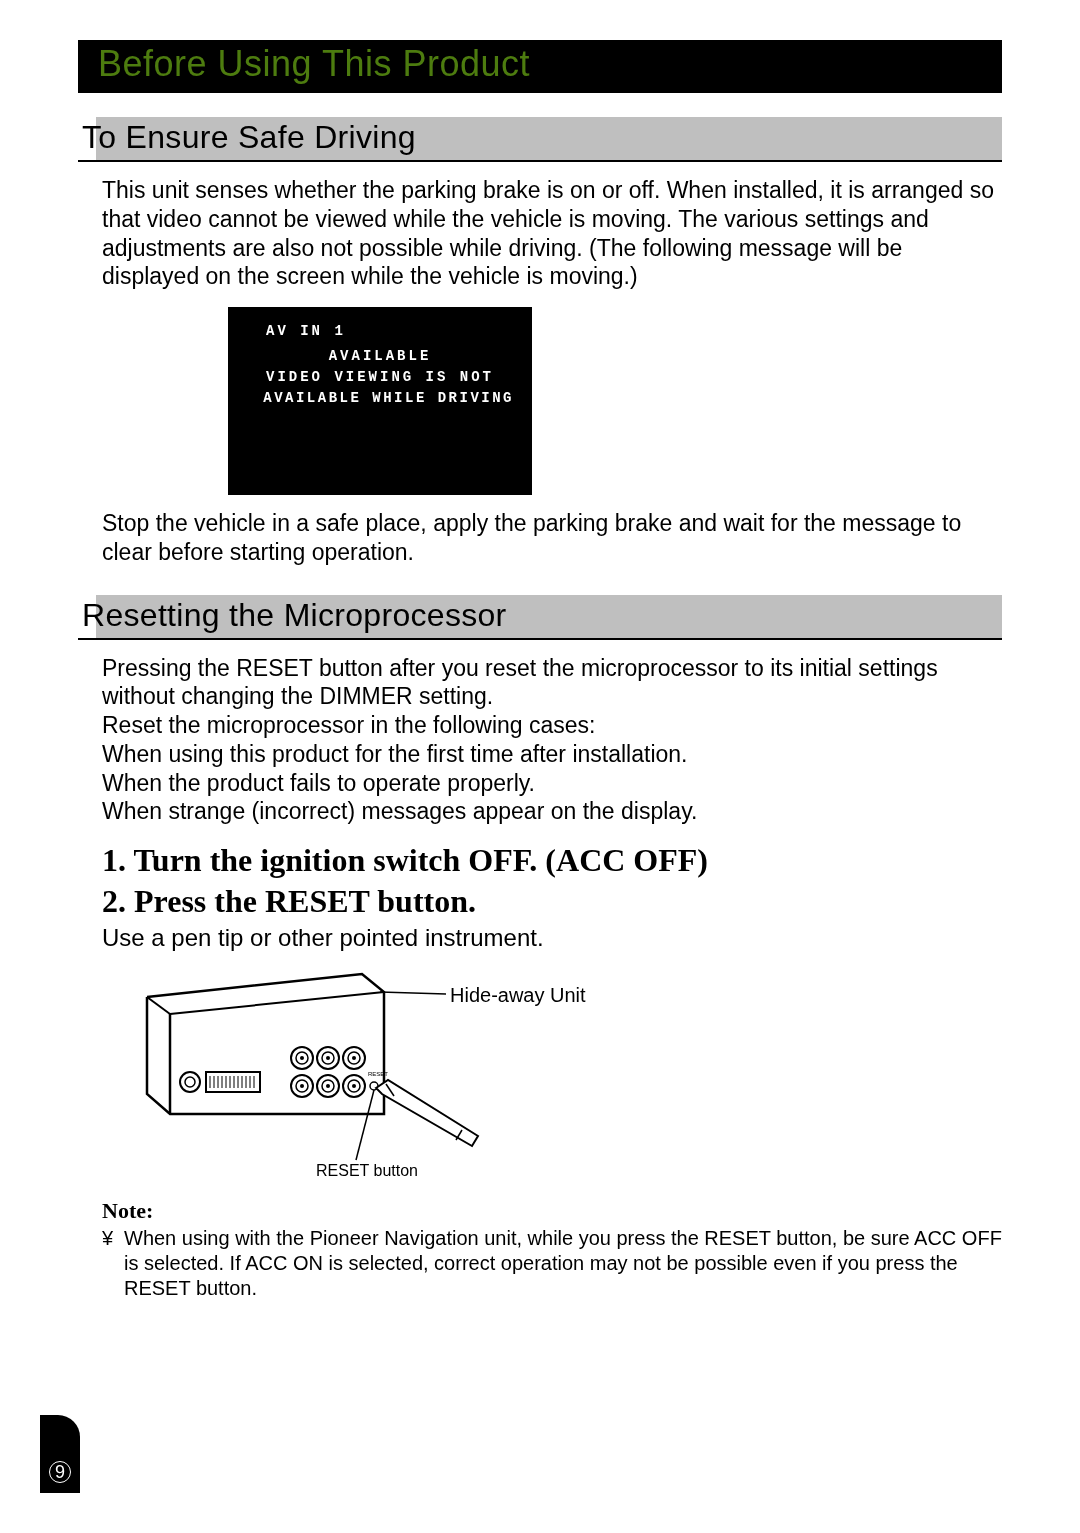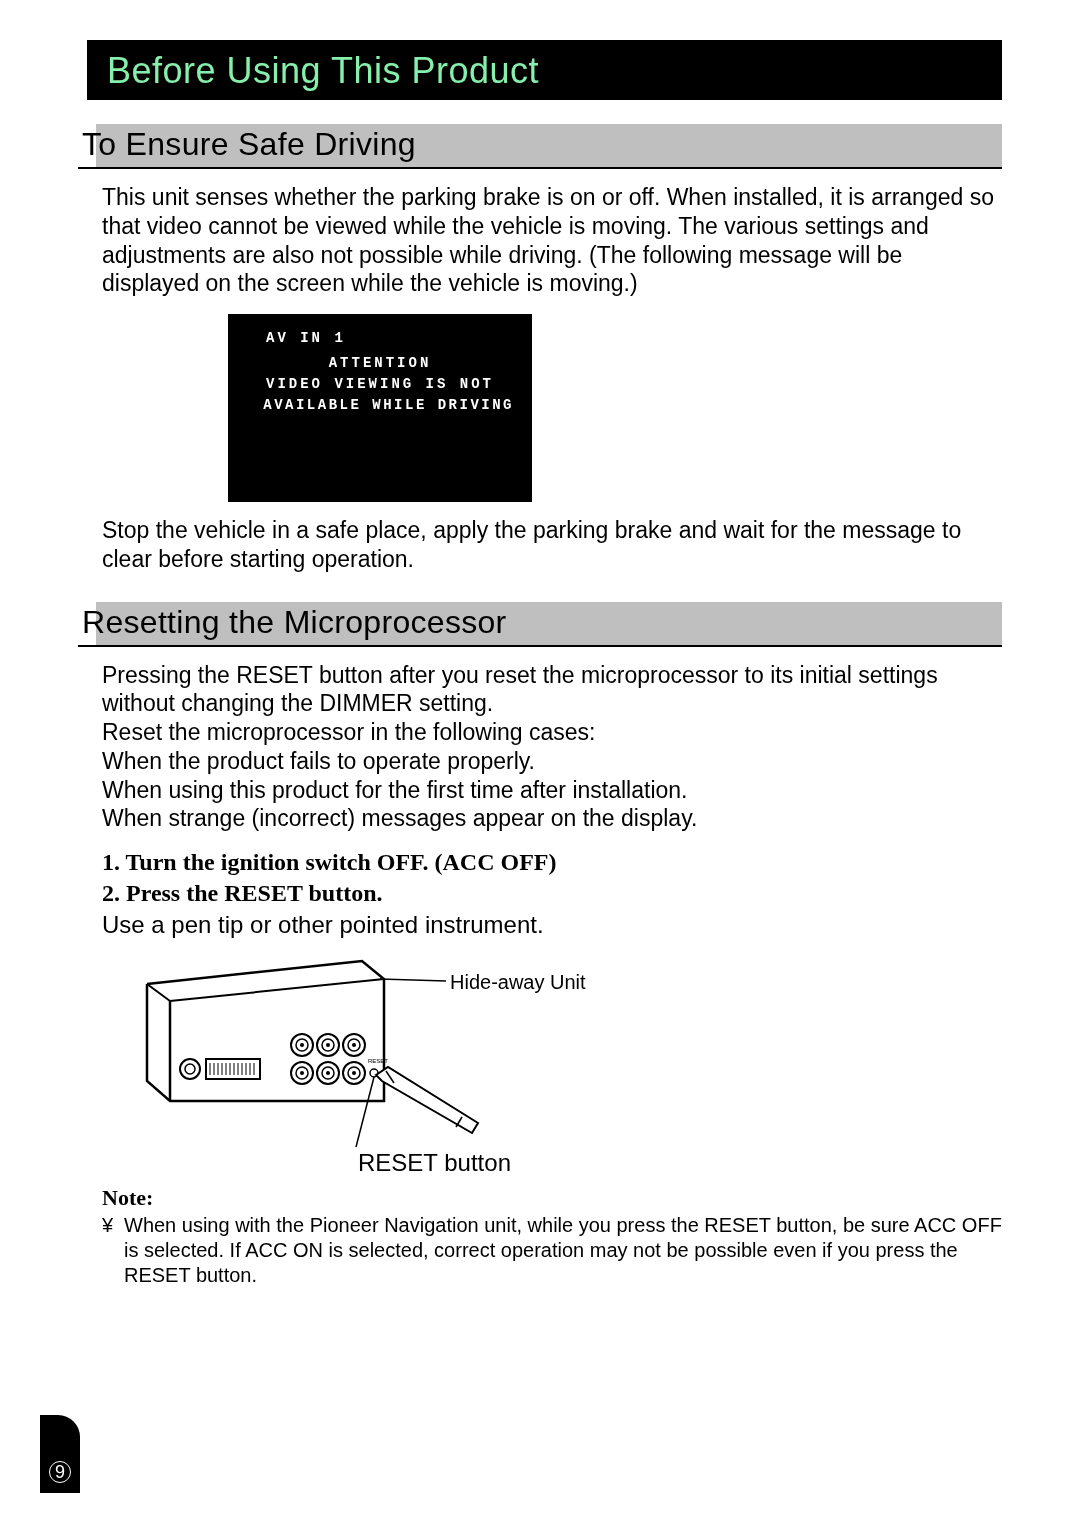--- a/index.html
+++ b/index.html
@@ -9,27 +9,26 @@
       background: #fff;
       font-family: Arial, Helvetica, sans-serif;
       position: relative;
       color: #000;
     }
     .content {
       padding: 40px 78px 0 78px;
     }
     .chapter-title {
       background: #000;
-      color: #86efac;
+      color: #4d7c0f;
       font-size: 36px;
       font-weight: normal;
-      padding: 10px 20px 8px 20px;
+      padding: 3px 20px 8px 20px;
       margin-bottom: 24px;
       letter-spacing: 0.5px;
-      margin-left: 9px;
     }
     .section-title {
       font-size: 32px;
       font-weight: normal;
       border-bottom: 2px solid #000;
       background: linear-gradient(to right, #fff 0%, #fff 2%, #bfbfbf 2%, #bfbfbf 100%);
       padding: 2px 16px 4px 4px;
       margin-bottom: 14px;
       letter-spacing: 0.3px;
     }
@@ -56,21 +55,21 @@
     .screen-line2 { text-align: center; margin-top: 4px; }
     .screen-line3 { text-align: center; }
     .screen-line4 { text-align: right; letter-spacing: 2.5px; }
     .sec2 { margin-top: 28px; }
     .step-list {
       margin-left: 24px;
       margin-top: 10px;
     }
     .step {
       font-family: "Times New Roman", Times, serif;
-      font-size: 24px;
+      font-size: 32px;
       font-weight: bold;
       margin-bottom: 4px;
     }
     .step-sub {
       font-size: 24px;
       margin-left: 24px;
       margin-bottom: 10px;
     }
     .diagram-area {
       position: relative;
@@ -82,22 +81,21 @@
     .label-hideaway {
       position: absolute;
       left: 328px;
       top: 22px;
       font-size: 20px;
     }
     .label-reset {
       position: absolute;
       left: 194px;
       top: 200px;
-      font-size: 24px;
-      margin-left: 42px;
+      font-size: 16px;
     }
     .note-heading {
       font-family: "Times New Roman", Times, serif;
       font-size: 22px;
       font-weight: bold;
       margin-left: 24px;
       margin-top: 6px;
     }
     .note-item {
       font-size: 20px;
@@ -142,34 +140,34 @@
 <div class="content">
 
   <div class="chapter-title">Before Using This Product</div>
 
   <div class="section-title">To Ensure Safe Driving</div>
 
   <div class="body-text">This unit senses whether the parking brake is on or off. When installed, it is arranged so that video cannot be viewed while the vehicle is moving. The various settings and adjustments are also not possible while driving. (The following message will be displayed on the screen while the vehicle is moving.)</div>
 
   <div class="screen-box">
     <div class="screen-line1">AV IN 1</div>
-    <div class="screen-line2">ATTENTION</div>
+    <div class="screen-line2">AVAILABLE</div>
     <div class="screen-line3">VIDEO VIEWING IS NOT</div>
     <div class="screen-line4">AVAILABLE WHILE DRIVING</div>
   </div>
 
   <div class="body-text">Stop the vehicle in a safe place, apply the parking brake and wait for the message to clear before starting operation.</div>
 
   <div class="sec2">
     <div class="section-title">Resetting the Microprocessor</div>
 
     <div class="body-text" style="margin-bottom:0">Pressing the RESET button after you reset the microprocessor to its initial settings without changing the DIMMER setting.</div>
     <div class="body-text" style="margin-bottom:0">Reset the microprocessor in the following cases:</div>
+    <div class="body-text" style="margin-bottom:0">When using this product for the first time after installation.</div>
     <div class="body-text" style="margin-bottom:0">When the product fails to operate properly.</div>
-    <div class="body-text" style="margin-bottom:0">When using this product for the first time after installation.</div>
     <div class="body-text">When strange (incorrect) messages appear on the display.</div>
 
     <div class="step-list">
       <div class="step">1.  Turn the ignition switch OFF. (ACC OFF)</div>
       <div class="step">2.  Press the RESET button.</div>
     </div>
     <div class="step-sub">Use a pen tip or other pointed instrument.</div>
 
     <div class="diagram-area">
       <svg width="520" height="228" viewBox="0 0 520 228">

